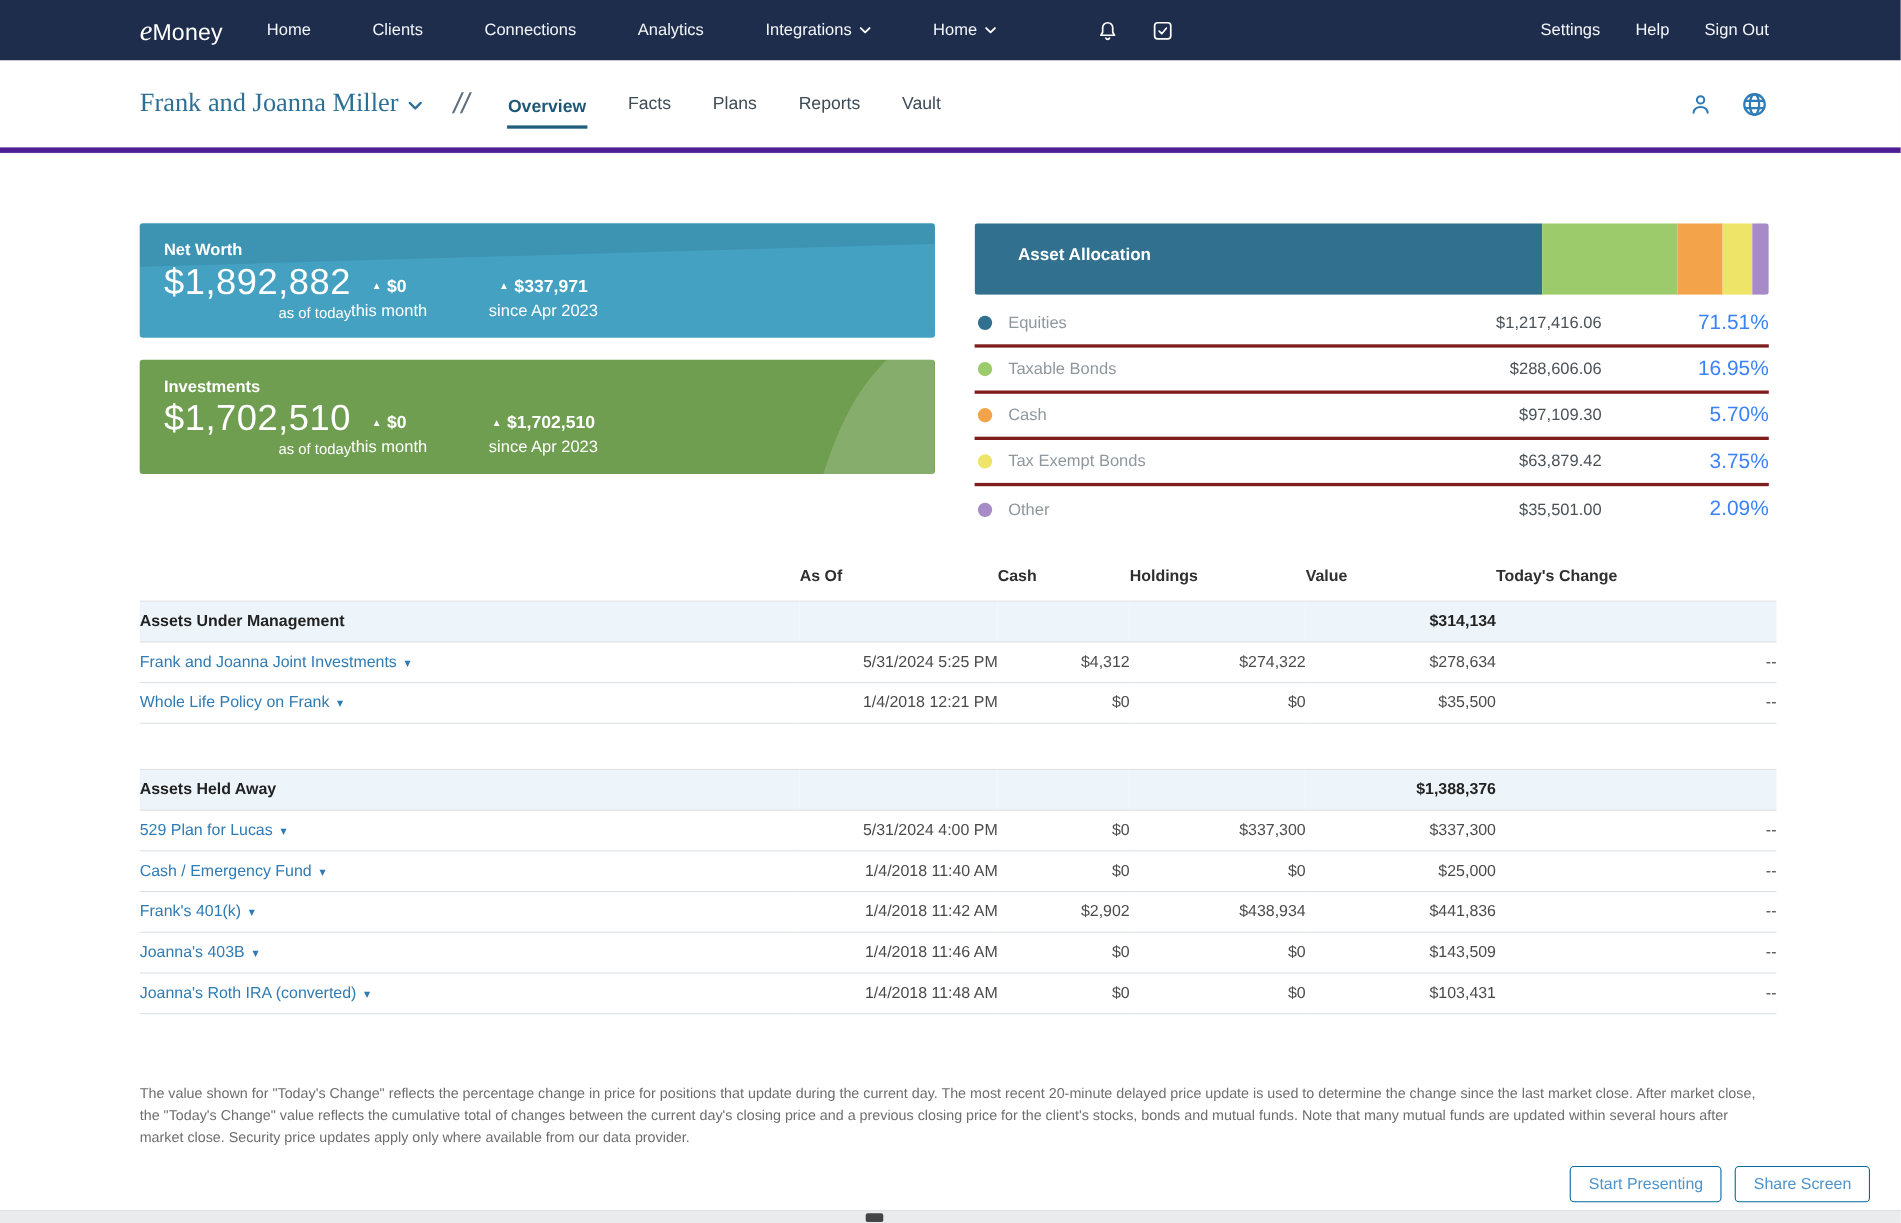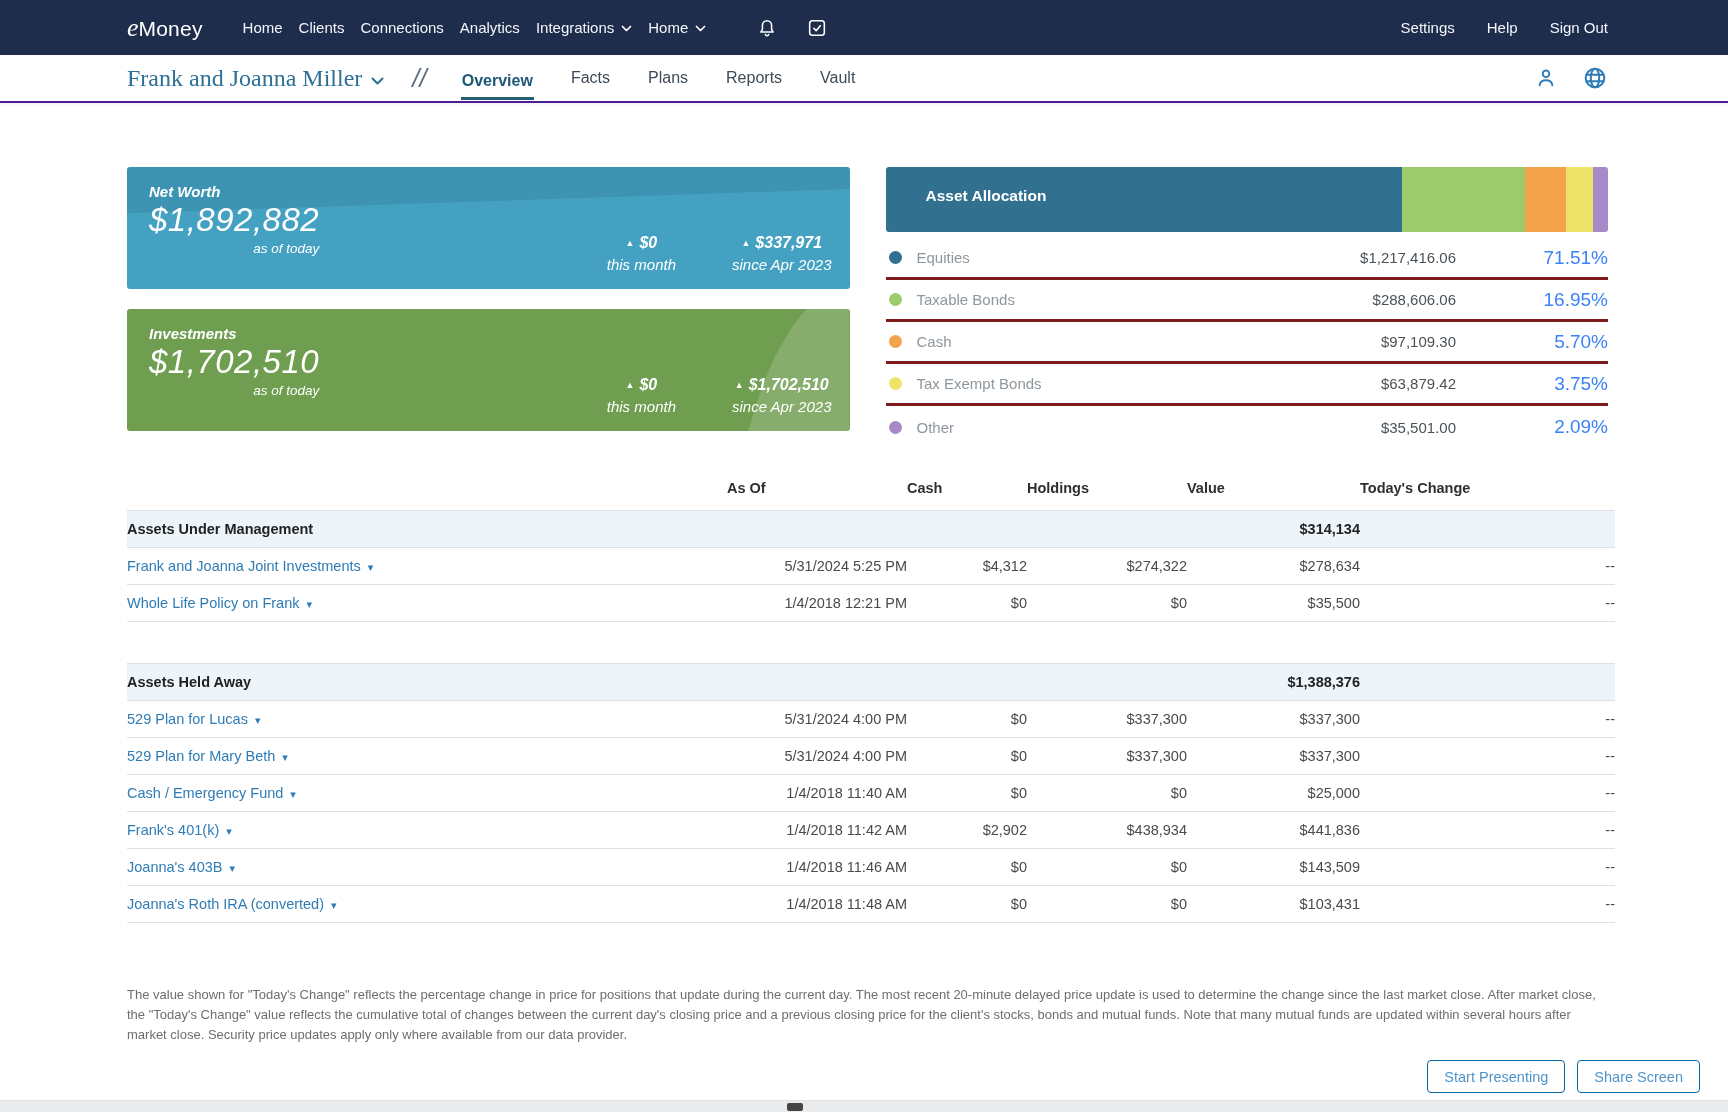--- a/index.html
+++ b/index.html
@@ -5,46 +5,46 @@
   * { margin:0; padding:0; box-sizing:border-box; }
   html,body { width:1728px; height:1112px; overflow:hidden; }
   body { font-family:"Liberation Sans", sans-serif; background:#ffffff; position:relative; color:#333; }
   a { text-decoration:none; cursor:pointer; }
 
   
   .topnav { height:55px; background:#1F2D4D; display:flex; align-items:center; padding:0 120px 0 127px; }
   .brand { color:#fff; display:flex; align-items:baseline; margin-right:40px; cursor:pointer; }
   .brand-e { font-family:"Liberation Serif", serif; font-style:italic; font-size:26px; }
   .brand-rest { font-size:21px; font-weight:500; letter-spacing:.2px; }
-  .nav-links { display:flex; align-items:center; gap:16px; }
+  .nav-links { display:flex; align-items:center; gap:56px; }
   .nav-links a { color:#F3F6FA; font-size:15px; display:flex; align-items:center; gap:7px; }
   .nav-icon { display:flex; align-items:center; cursor:pointer; }
   .nav-icons { display:flex; align-items:center; gap:28px; margin-left:34px; }
   .nav-right { margin-left:auto; display:flex; align-items:center; gap:32px; }
   .nav-right a { color:#F3F6FA; font-size:15px; }
 
   
-  .clientbar { height:48px; background:#fff; border-bottom:2px solid #4c1d95; box-shadow:0 1px 3px rgba(0,0,0,.07);
+  .clientbar { height:84px; background:#fff; border-bottom:5px solid #4c1d95; box-shadow:0 1px 3px rgba(0,0,0,.07);
                display:flex; align-items:center; padding:0 120px 0 127px; position:relative; z-index:2; }
   .client-name { display:flex; align-items:center; gap:9px; cursor:pointer; }
   .client-name span { font-family:"Liberation Serif", serif; font-size:24px; color:#2E7095; }
   .sep { font-style:italic; font-size:26px; color:#5E6E7C; margin:0 34px 0 28px; }
   .tabs { display:flex; align-items:center; gap:36px; }
   .tab { font-size:16px; color:#3E4A55; padding:6px 1px; }
   .tab.active { color:#1F5876; font-weight:bold; border-bottom:3px solid #235E7D; padding-bottom:7px; margin-bottom:-10px; }
   .header-icons { margin-left:auto; display:flex; align-items:center; gap:24px; }
   .header-icons .nav-icon svg { display:block; }
 
   
   main { padding:64px 120px 0 127px; }
   .top-grid { display:grid; grid-template-columns:1fr 1fr; gap:36px; align-items:start; }
 
   
   .cards-col { display:flex; flex-direction:column; gap:20px; }
-  .card { position:relative; height:122px; border-radius:3px; color:#fff; display:flex; justify-content:space-between; overflow:hidden;font-style:italic; }
+  .card { position:relative; height:104px; border-radius:3px; color:#fff; display:flex; overflow:hidden; }
   .card-shade { position:absolute; inset:0; width:100%; height:100%; pointer-events:none; }
   .card-left { position:relative; padding:16px 0 0 22px; }
   .card-title { font-size:15px; font-weight:bold; margin-bottom:3px; }
   .card-amountwrap { display:inline-block; }
   .card-amount { font-size:33px; font-weight:500; letter-spacing:.5px; line-height:1.05; }
   .card-asof { font-size:13.5px; text-align:right; margin-top:3px; }
   .card-deltas { position:relative; display:flex; gap:56px; align-self:flex-end; padding:0 18px 16px 0; }
   .delta { text-align:center; }
   .delta-val { font-size:16px; font-weight:bold; }
   .tri { font-size:9px; margin-right:5px; position:relative; top:-2px; }
@@ -319,28 +319,20 @@
       </tr>
       <tr>
         <td class="name-cell"><a class="acct-link"><span>529 Plan for Lucas</span><span class="row-caret">▾</span></a></td>
         <td>5/31/2024 4:00 PM</td>
         <td>$0</td>
         <td>$337,300</td>
         <td>$337,300</td>
         <td class="chg-cell">--</td>
       </tr>
       <tr>
-        <td class="name-cell"><a class="acct-link"><span>529 Plan for Mary Beth</span><span class="row-caret">▾</span></a></td>
-        <td>5/31/2024 4:00 PM</td>
-        <td>$0</td>
-        <td>$337,300</td>
-        <td>$337,300</td>
-        <td class="chg-cell">--</td>
-      </tr>
-      <tr>
         <td class="name-cell"><a class="acct-link"><span>Cash / Emergency Fund</span><span class="row-caret">▾</span></a></td>
         <td>1/4/2018 11:40 AM</td>
         <td>$0</td>
         <td>$0</td>
         <td>$25,000</td>
         <td class="chg-cell">--</td>
       </tr>
       <tr>
         <td class="name-cell"><a class="acct-link"><span>Frank's 401(k)</span><span class="row-caret">▾</span></a></td>
         <td>1/4/2018 11:42 AM</td>

